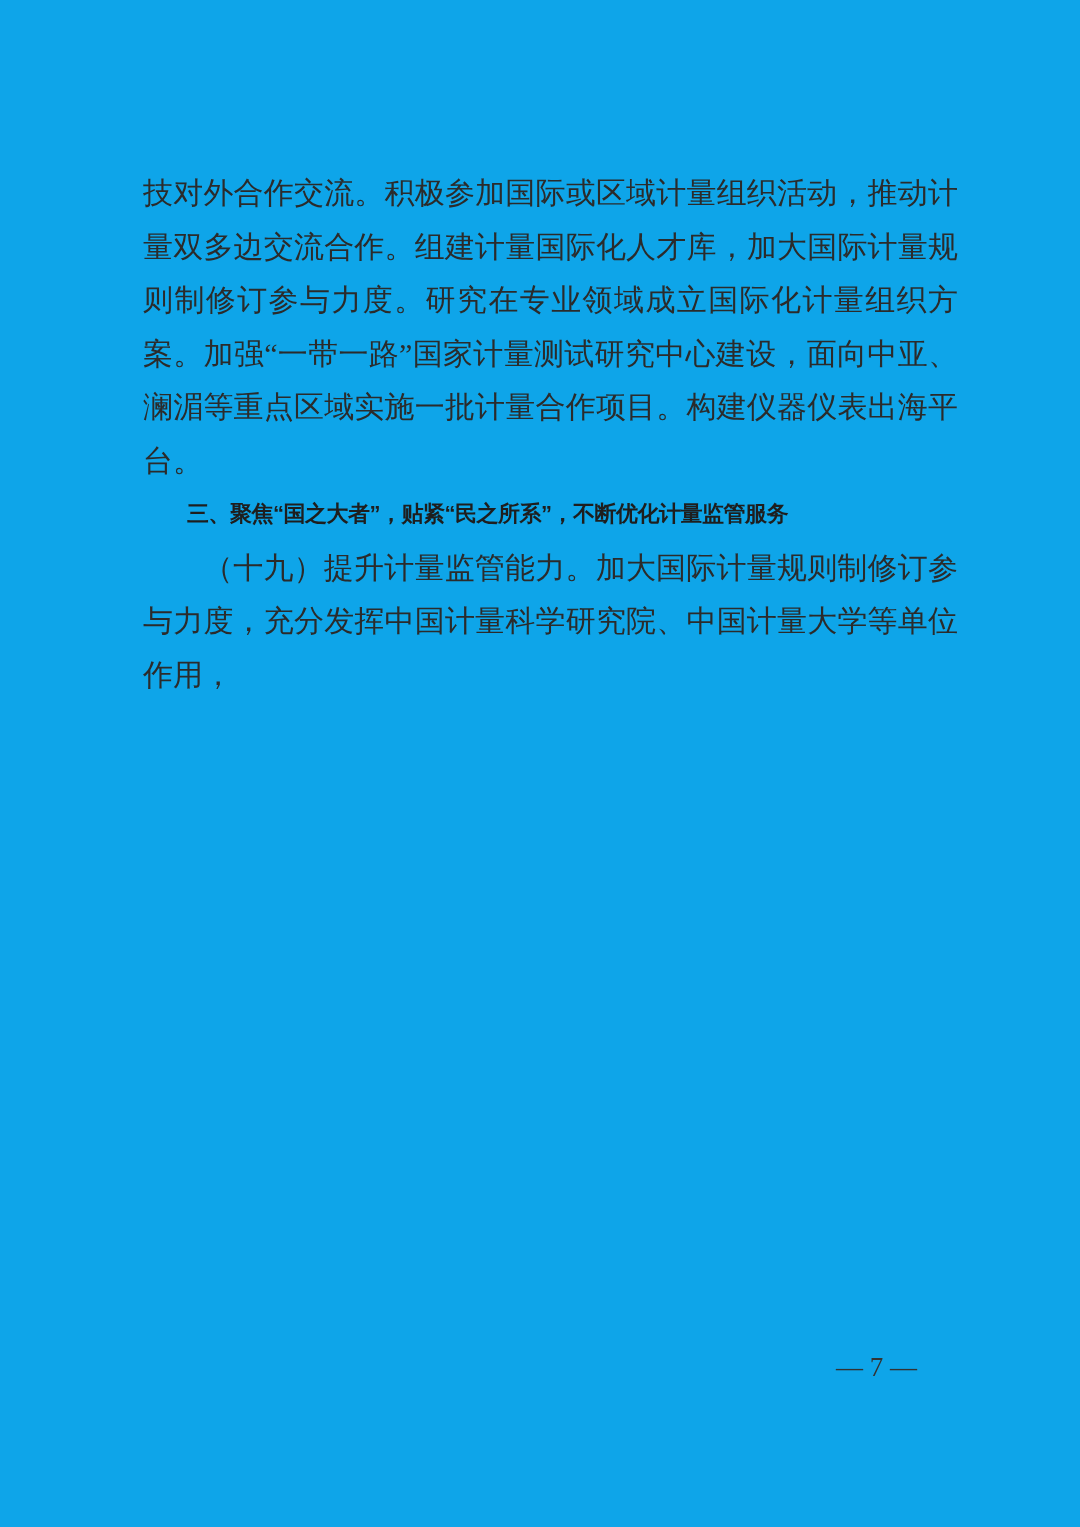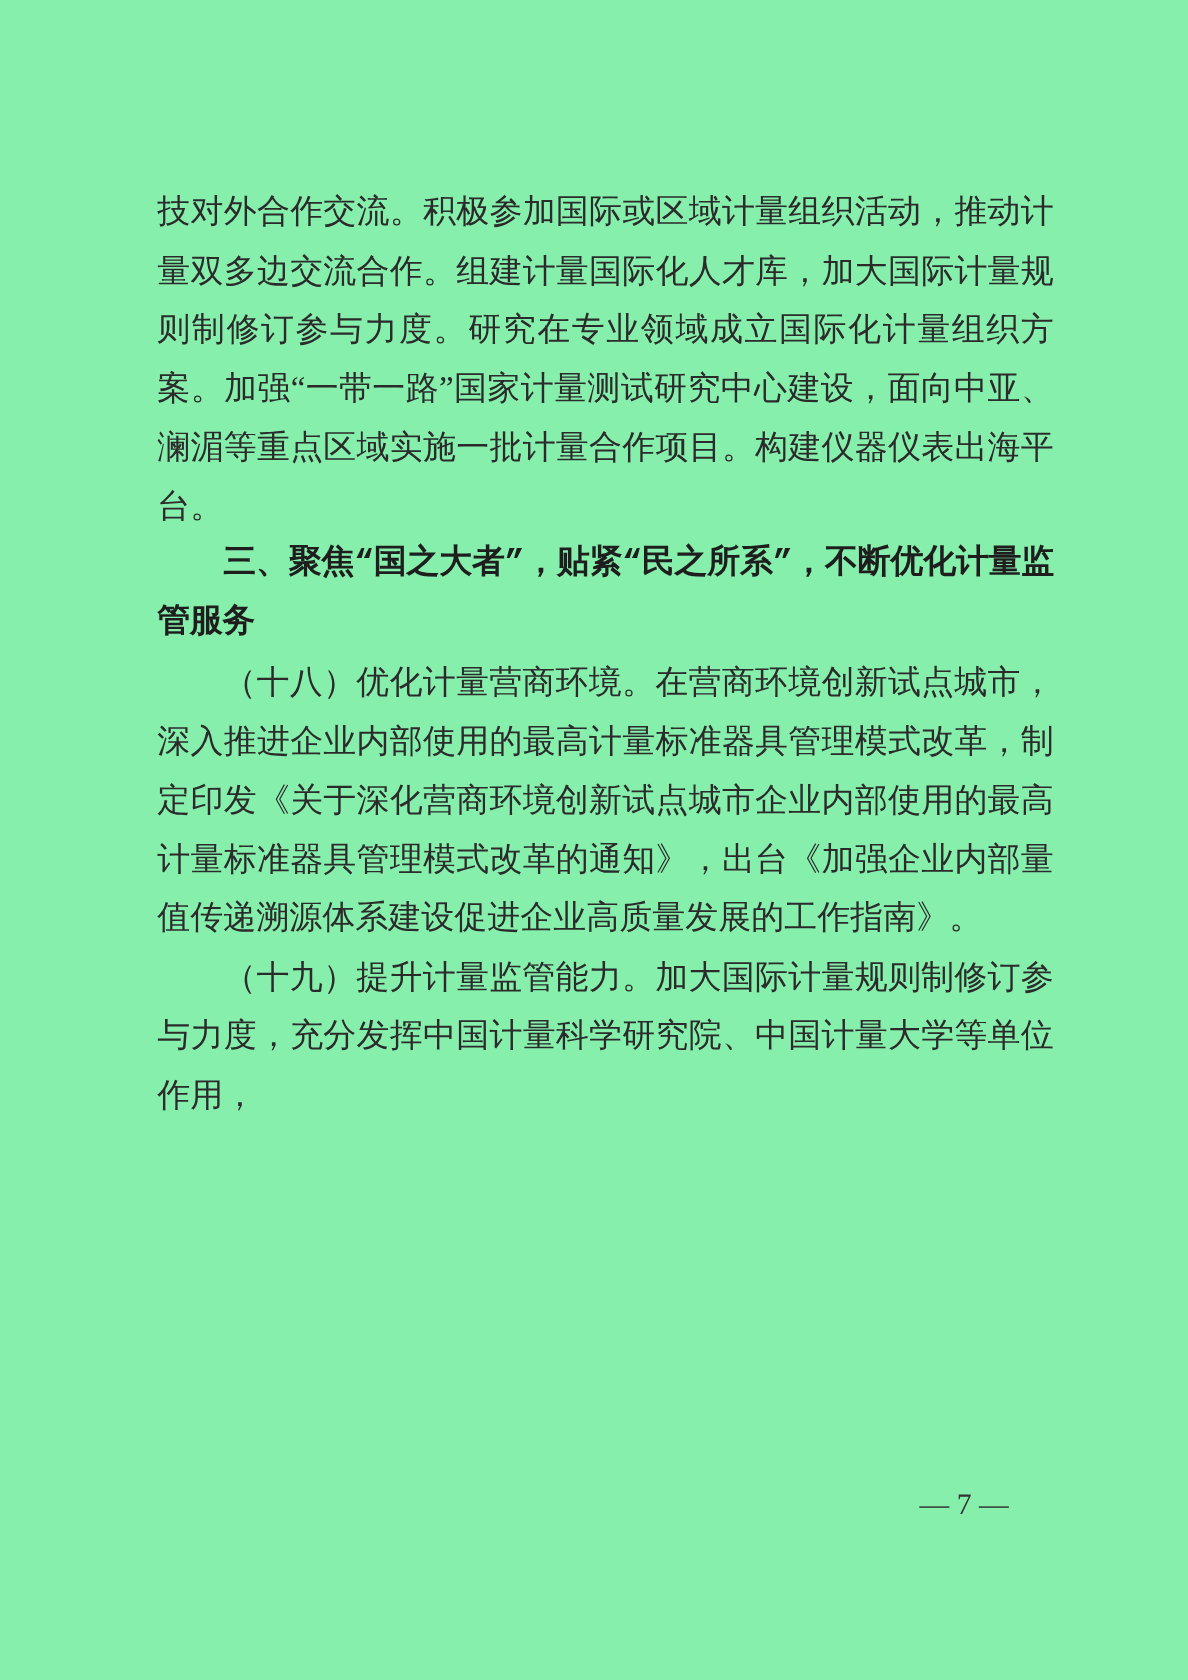--- a/index.html
+++ b/index.html
@@ -3,21 +3,21 @@
 <meta charset="utf-8">
 <style>
   html, body {
     margin: 0;
     padding: 0;
   }
   .page {
     position: relative;
     width: 1080px;
     height: 1527px;
-    background: #86efac;
+    background: #0ea5e9;
     overflow: hidden;
     box-sizing: border-box;
   }
   .content {
     position: absolute;
     left: 143px;
     top: 166px;
     width: 815px;
     font-family: "Liberation Serif", serif;
     font-size: 30px;
@@ -26,41 +26,40 @@
     text-align: justify;
   }
   .content p, .content h2 {
     margin: 0;
     padding: 0;
   }
   .para-indent {
     text-indent: 2em;
   }
   .section-heading {
-    font-family: Liberation Mono, monospace;
+    font-family: Liberation Sans, sans-serif;
     font-weight: 700;
     color: #1e1e1e;
-    font-size: 30px;
+    font-size: 22px;
     line-height: 53.5px;
     letter-spacing: -0.5px;
   }
   .page-number {
     position: absolute;
     top: 1352px;
     left: 836px;
     font-family: "Liberation Serif", serif;
     font-size: 27px;
     color: #333333;
     white-space: nowrap;
   }
 </style>
 </head>
 <body>
 
 <div class="page">
   <div class="content">
     <p class="para-continuation">技对外合作交流。积极参加国际或区域计量组织活动，推动计量双多边交流合作。组建计量国际化人才库，加大国际计量规则制修订参与力度。研究在专业领域成立国际化计量组织方案。加强“一带一路”国家计量测试研究中心建设，面向中亚、澜湄等重点区域实施一批计量合作项目。构建仪器仪表出海平台。</p>
     <h2 class="section-heading para-indent">三、聚焦“国之大者”，贴紧“民之所系”，不断优化计量监管服务</h2>
-    <p class="para-indent">（十八）优化计量营商环境。在营商环境创新试点城市，深入推进企业内部使用的最高计量标准器具管理模式改革，制定印发《关于深化营商环境创新试点城市企业内部使用的最高计量标准器具管理模式改革的通知》，出台《加强企业内部量值传递溯源体系建设促进企业高质量发展的工作指南》。</p>
     <p class="para-indent">（十九）提升计量监管能力。加大国际计量规则制修订参与力度，充分发挥中国计量科学研究院、中国计量大学等单位作用，</p>
   </div>
   <div class="page-number">— 7 —</div>
 </div>
 
 </body></html>

